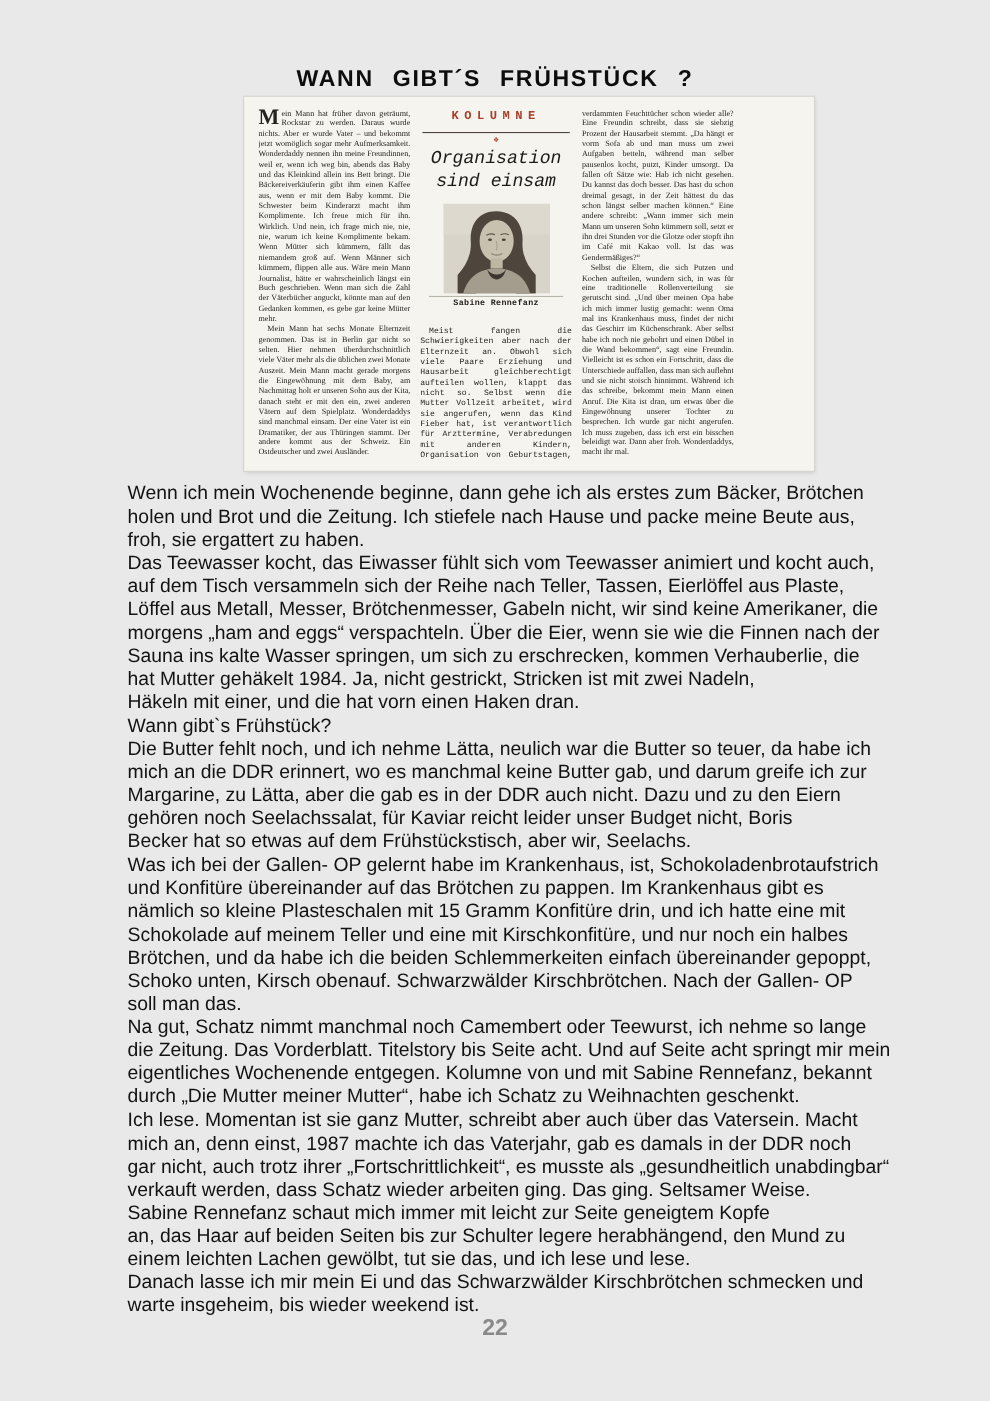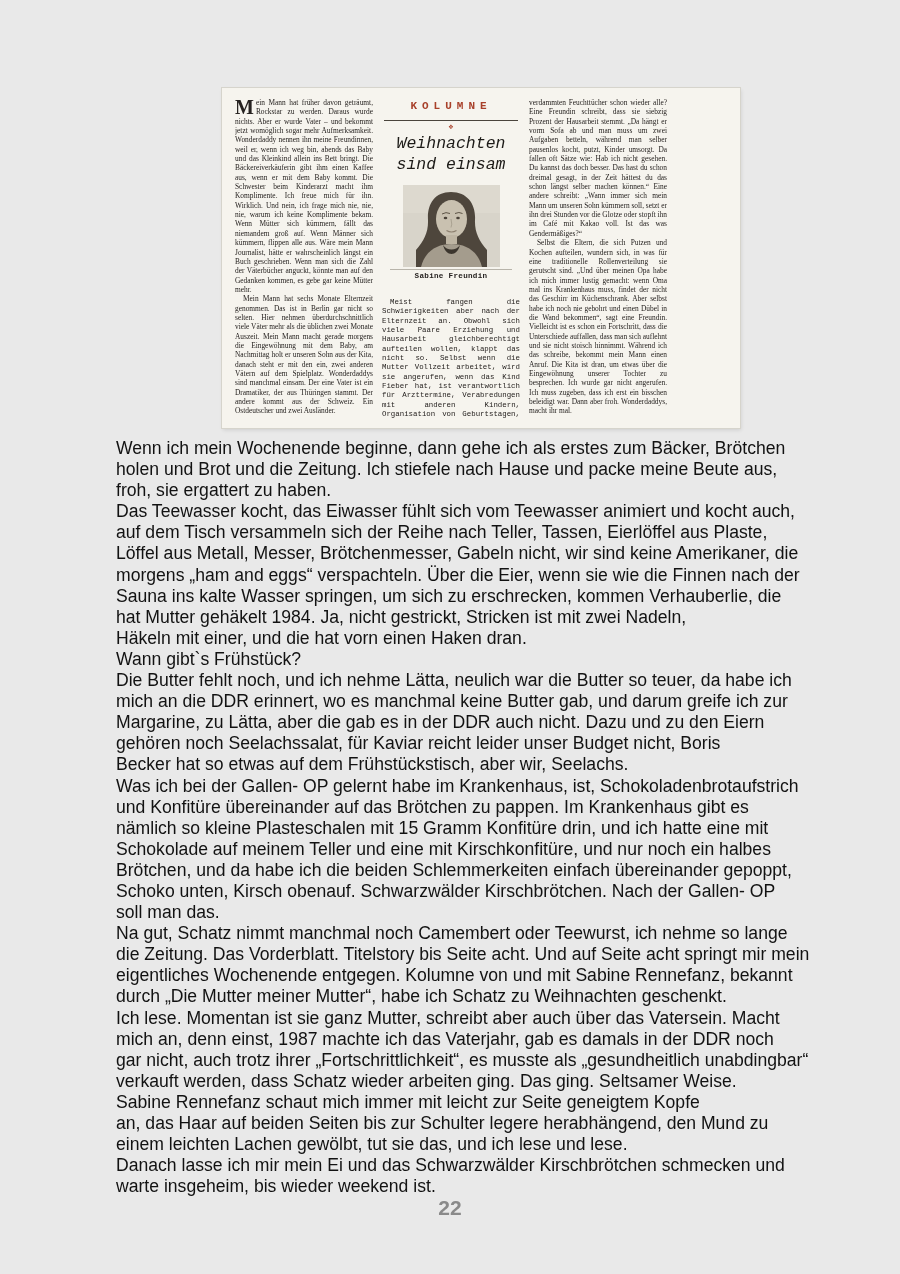--- a/index.html
+++ b/index.html
@@ -93,34 +93,35 @@
     position: absolute; top: 1196px; left: 0; right: 0;
     text-align: center;
     font-size: 21px; font-weight: bold; color: #8a8a8a;
   }
 </style>
 </head>
 <body>
 
 <div class="page">
 
+  <h1 class="title">WANN GIBT´S FRÜHSTÜCK ?</h1>
 
   <div class="clipping">
 
     <div class="clip-col col1">
         <p>Mein Mann hat früher davon geträumt, Rockstar zu werden. Daraus wurde nichts. Aber er wurde Vater – und bekommt jetzt womöglich sogar mehr Aufmerksamkeit. Wonderdaddy nennen ihn meine Freundinnen, weil er, wenn ich weg bin, abends das Baby und das Kleinkind allein ins Bett bringt. Die Bäckereiverkäuferin gibt ihm einen Kaffee aus, wenn er mit dem Baby kommt. Die Schwester beim Kinderarzt macht ihm Komplimente. Ich freue mich für ihn. Wirklich. Und nein, ich frage mich nie, nie, nie, warum ich keine Komplimente bekam. Wenn Mütter sich kümmern, fällt das niemandem groß auf. Wenn Männer sich kümmern, flippen alle aus. Wäre mein Mann Journalist, hätte er wahrscheinlich längst ein Buch geschrieben. Wenn man sich die Zahl der Väterbücher anguckt, könnte man auf den Gedanken kommen, es gebe gar keine Mütter mehr.</p>
         <p>Mein Mann hat sechs Monate Elternzeit genommen. Das ist in Berlin gar nicht so selten. Hier nehmen überdurchschnittlich viele Väter mehr als die üblichen zwei Monate Auszeit. Mein Mann macht gerade morgens die Eingewöhnung mit dem Baby, am Nachmittag holt er unseren Sohn aus der Kita, danach steht er mit den ein, zwei anderen Vätern auf dem Spielplatz. Wonderdaddys sind manchmal einsam. Der eine Vater ist ein Dramatiker, der aus Thüringen stammt. Der andere kommt aus der Schweiz. Ein Ostdeutscher und zwei Ausländer.</p>
       </div>
 
     <div class="clip-col col2">
       <div class="kicker">KOLUMNE</div>
       <div class="rule">
         <span class="orn">❖</span>
       </div>
-      <div class="headline">Weihnachten sind einsam</div>
+      <div class="headline">Organisation sind einsam</div>
 
       <div class="photo">
         <svg width="97" height="82" viewBox="0 0 97 82" xmlns="http://www.w3.org/2000/svg">
           <rect width="97" height="82" fill="#d8d4ca"></rect>
           <rect width="97" height="28" fill="#ddd9cf"></rect>
 
           <path d="M48 7 C31 7 24 20 25 35 C25.5 47 21 56 13 65 L13 82 L30 82 C30 74 32 68 34 64 L62 64 C64 68 66 74 66 82 L84 82 L84 65 C76 56 71.5 47 72 35 C73 20 65 7 48 7 Z" fill="#4e463c"></path>
 
           <ellipse cx="48.5" cy="34" rx="15.5" ry="19" fill="#c9c1b0"></ellipse>
 
@@ -130,21 +131,21 @@
           <ellipse cx="55" cy="33" rx="1.8" ry="1.2" fill="#4a4238"></ellipse>
           <path d="M48 34 q1.5 6 0 8.5" stroke="#aaa291" stroke-width="1" fill="none"></path>
           <path d="M43.5 45.5 q5 3 10 0" stroke="#8c7f6e" stroke-width="1.2" fill="none"></path>
 
           <path d="M43 50 h11 v9 h-11 z" fill="#beb5a3"></path>
 
           <path d="M18 82 C22 66 34 59 48.5 59 C63 59 75 66 79 82 Z" fill="#a49c8d"></path>
           <path d="M40 60 C44 66 53 66 57 60 C54 72 43 72 40 60 Z" fill="#3c362e"></path>
         </svg>
       </div>
-      <div class="caption">Sabine Freundin</div>
+      <div class="caption">Sabine Rennefanz</div>
 
       <div class="clip-paras">
           <p>Meist fangen die Schwierigkeiten aber nach der Elternzeit an. Obwohl sich viele Paare Erziehung und Hausarbeit gleichberechtigt aufteilen wollen, klappt das nicht so. Selbst wenn die Mutter Vollzeit arbeitet, wird sie angerufen, wenn das Kind Fieber hat, ist verantwortlich für Arzttermine, Verabredungen mit anderen Kindern, Organisation von Geburtstagen, Geschenken. Eine kleine, nicht repräsentative Umfrage unter anderen Müttern mit kleinen Kindern ergab, dass viele damit kämpfen. Wer kocht, wer putzt und warum sind die</p>
         </div>
     </div>
 
     <div class="clip-col col3">
         <p>verdammten Feuchttücher schon wieder alle? Eine Freundin schreibt, dass sie siebzig Prozent der Hausarbeit stemmt. „Da hängt er vorm Sofa ab und man muss um zwei Aufgaben betteln, während man selber pausenlos kocht, putzt, Kinder umsorgt. Da fallen oft Sätze wie: Hab ich nicht gesehen. Du kannst das doch besser. Das hast du schon dreimal gesagt, in der Zeit hättest du das schon längst selber machen können.“ Eine andere schreibt: „Wann immer sich mein Mann um unseren Sohn kümmern soll, setzt er ihn drei Stunden vor die Glotze oder stopft ihn im Café mit Kakao voll. Ist das was Gendermäßiges?“</p>
         <p>Selbst die Eltern, die sich Putzen und Kochen aufteilen, wundern sich, in was für eine traditionelle Rollenverteilung sie gerutscht sind. „Und über meinen Opa habe ich mich immer lustig gemacht: wenn Oma mal ins Krankenhaus muss, findet der nicht das Geschirr im Küchenschrank. Aber selbst habe ich noch nie gebohrt und einen Dübel in die Wand bekommen“, sagt eine Freundin. Vielleicht ist es schon ein Fortschritt, dass die Unterschiede auffallen, dass man sich auflehnt und sie nicht stoisch hinnimmt. Während ich das schreibe, bekommt mein Mann einen Anruf. Die Kita ist dran, um etwas über die Eingewöhnung unserer Tochter zu besprechen. Ich wurde gar nicht angerufen. Ich muss zugeben, dass ich erst ein bisschen beleidigt war. Dann aber froh. Wonderdaddys, macht ihr mal.</p>
       </div>

